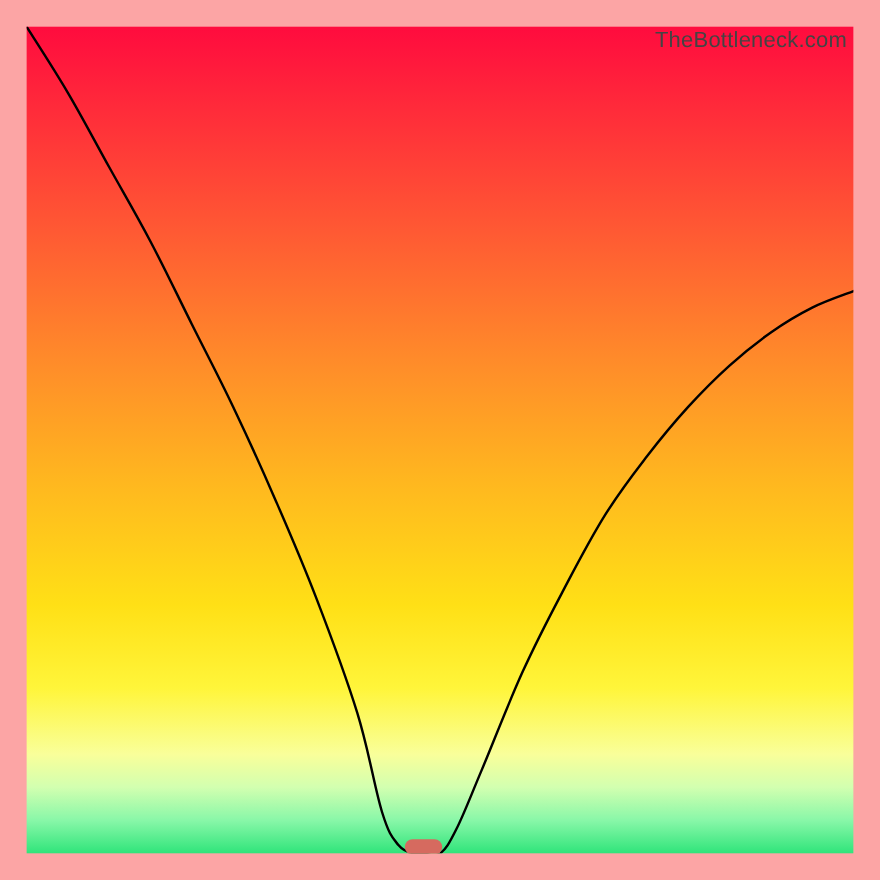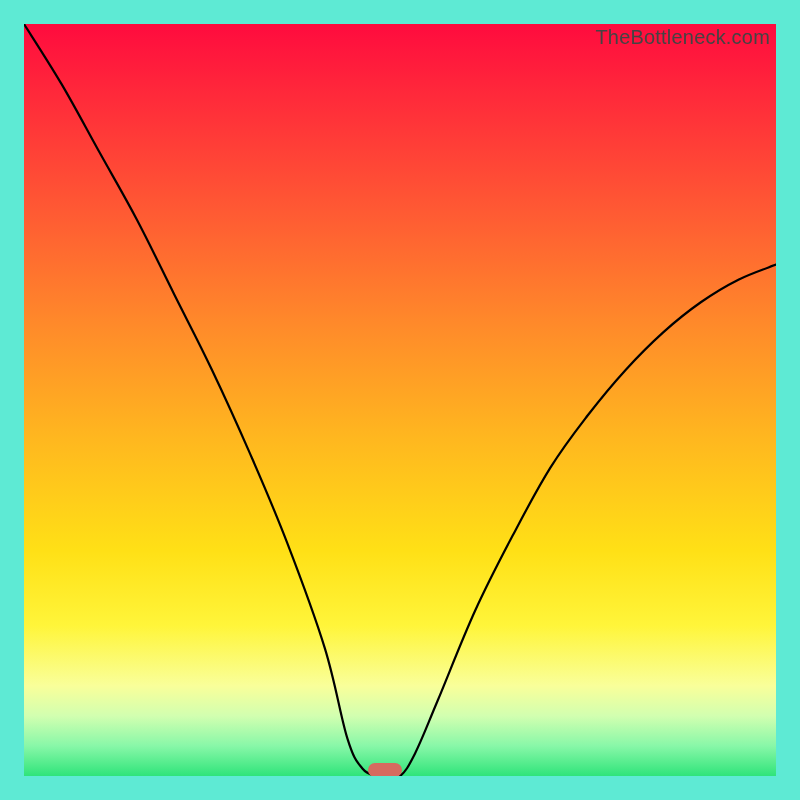--- a/index.html
+++ b/index.html
@@ -8,21 +8,21 @@
     width: 800px;
     height: 800px;
     overflow: hidden;
     background: #000;
     font-family: Arial, Helvetica, sans-serif;
   }
   .frame {
     position: relative;
     width: 800px;
     height: 800px;
-    background: #5eead4;
+    background: #fca5a5;
   }
   .plot-area {
     position: absolute;
     left: 24px;
     top: 24px;
     width: 752px;
     height: 752px;
     overflow: hidden;
   }
   .gradient-bg {

